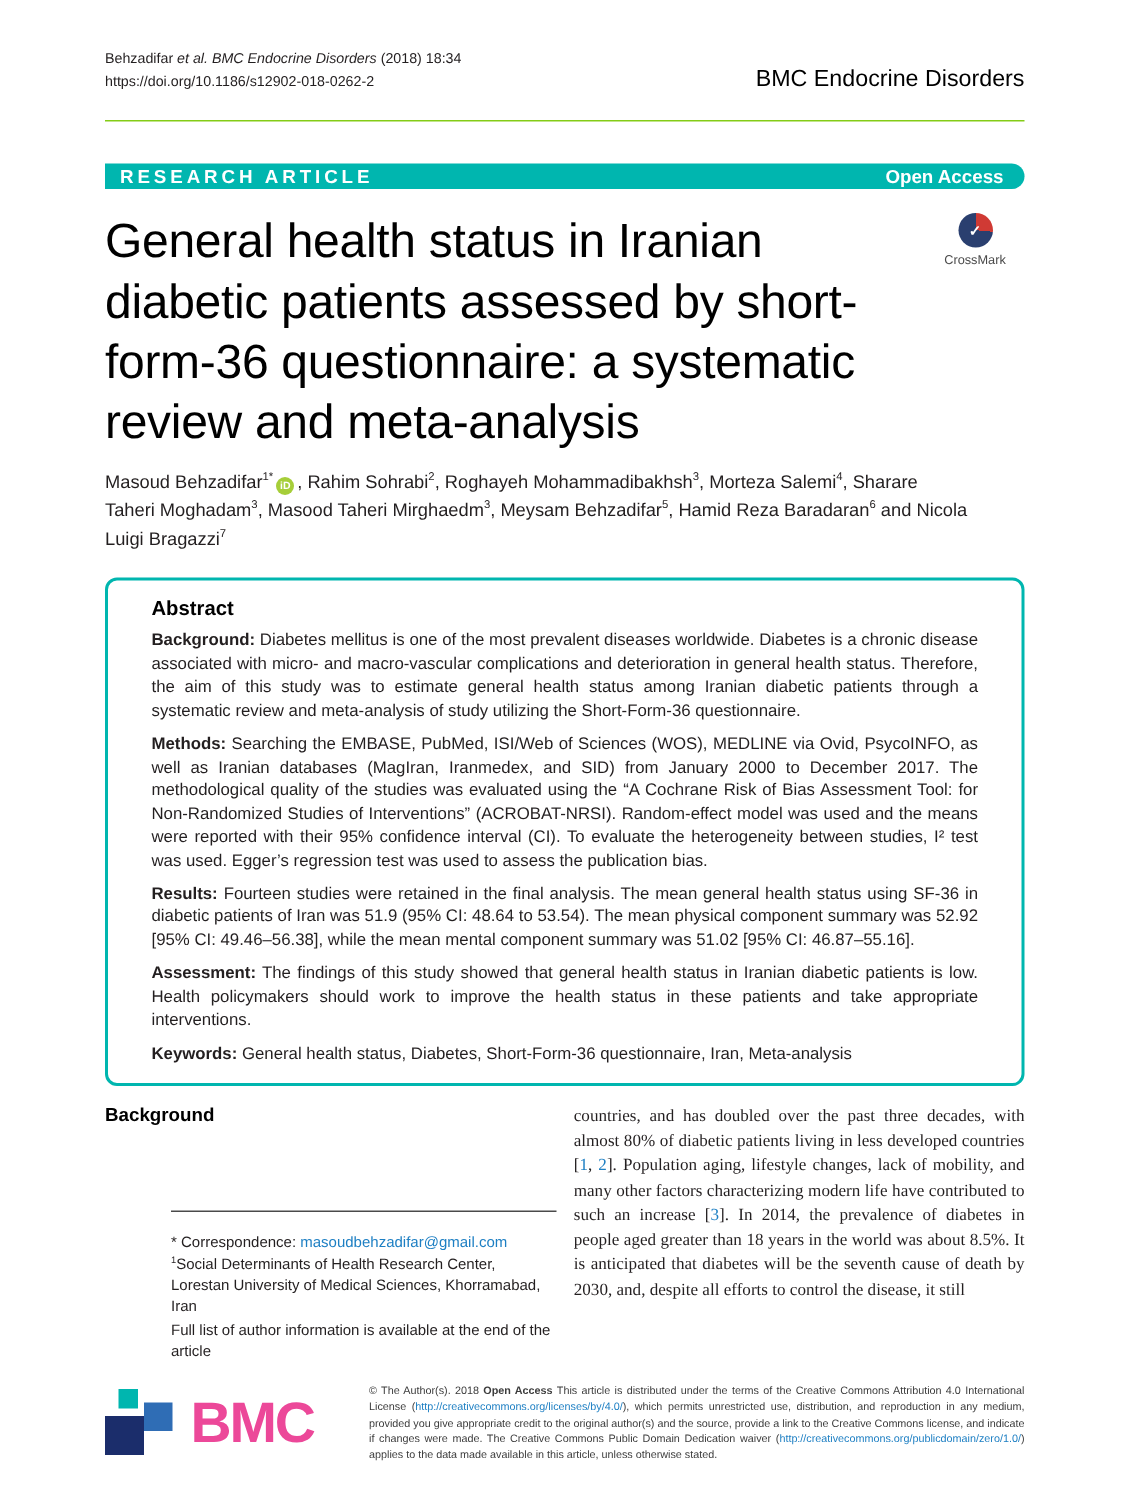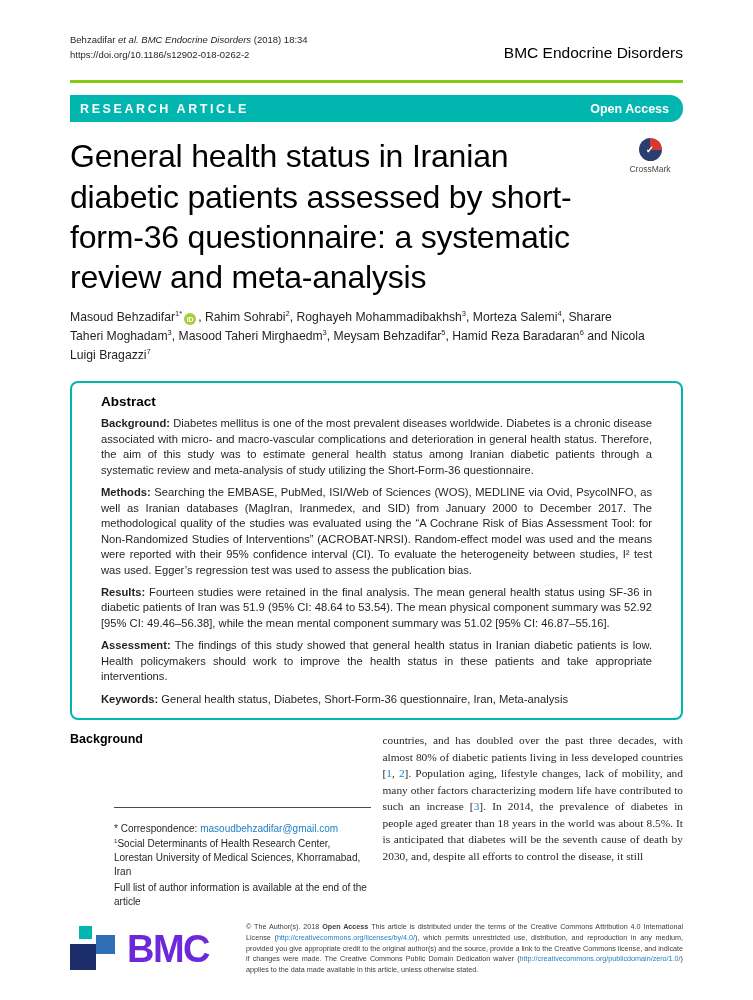--- a/index.html
+++ b/index.html
@@ -4,27 +4,27 @@
 <style>
   * { box-sizing: border-box; }
   html,body { margin:0; padding:0; background:#ffffff; }
   .page {
     width:753px; height:1000px; background:#fff; overflow:hidden;
     font-family:"Liberation Sans", sans-serif; color:#231f20;
     padding:32px 70px 24px; display:flex; flex-direction:column; position:relative;
   }
   
   .header { display:flex; justify-content:space-between; align-items:flex-end;
-    border-bottom:3px solid #84cc16; padding-bottom:18px; }
+    border-bottom:1px solid #84cc16; padding-bottom:18px; }
   .cite { font-size:9.5px; line-height:1.6; color:#231f20; }
   .cite .i { font-style:italic; }
   .doi { color:#231f20; }
   .journal { font-size:15.5px; color:#000; }
   
-  .banner { margin-top:12px; height:27px; background:#00b6af; border-radius:0 13px 13px 0;
+  .banner { margin-top:28px; height:17px; background:#00b6af; border-radius:0 13px 13px 0;
     display:flex; align-items:center; justify-content:space-between; padding:0 14px 0 10px;
     color:#fff; font-weight:bold; flex:0 0 auto; }
   .banner-left { font-size:12.5px; letter-spacing:2.6px; }
   .banner-right { font-size:12.5px; }
   
   .title-row { display:flex; margin-top:14px; }
   .title { flex:1; margin:0; padding-right:26px; font-size:32px; line-height:1.26;
     font-weight:400; color:#000; letter-spacing:-0.2px; }
   .crossmark { width:66px; flex:0 0 auto; display:flex; flex-direction:column; align-items:center;
     align-self:flex-start; margin-top:2px; cursor:pointer; }
@@ -55,21 +55,21 @@
     font-size:10px; line-height:1.42; color:#231f20;margin-left:44px; }
   .footnotes p { margin:0 0 1px; }
   
   .footer { display:flex; align-items:center; gap:16px; margin-top:12px; flex:0 0 auto; }
   .bmc-logo { display:flex; align-items:center; gap:9px; flex:0 0 auto; width:160px; }
   .squares { position:relative; width:48px; height:46px; }
   .sq { position:absolute; display:block; }
   .sq1 { width:13px; height:13px; background:#00b6af; left:9px; top:0; }
   .sq2 { width:19px; height:19px; background:#2f6db5; left:26px; top:9px; }
   .sq3 { width:26px; height:26px; background:#1b2d6b; left:0; top:18px; }
-  .bmc-word { font-size:38px; font-weight:bold; color:#6d28d9; letter-spacing:-1.5px; }
+  .bmc-word { font-size:38px; font-weight:bold; color:#ec4899; letter-spacing:-1.5px; }
   .copyright { margin:0; font-size:7.2px; line-height:1.5; color:#3c3c3c; text-align:justify; }
 </style>
 </head>
 <body>
 
 <div class="page">
 
   <header class="header">
     <div class="cite">
       <div><span>Behzadifar </span><span class="i">et al. BMC Endocrine Disorders</span><span>  (2018) 18:34</span></div>

